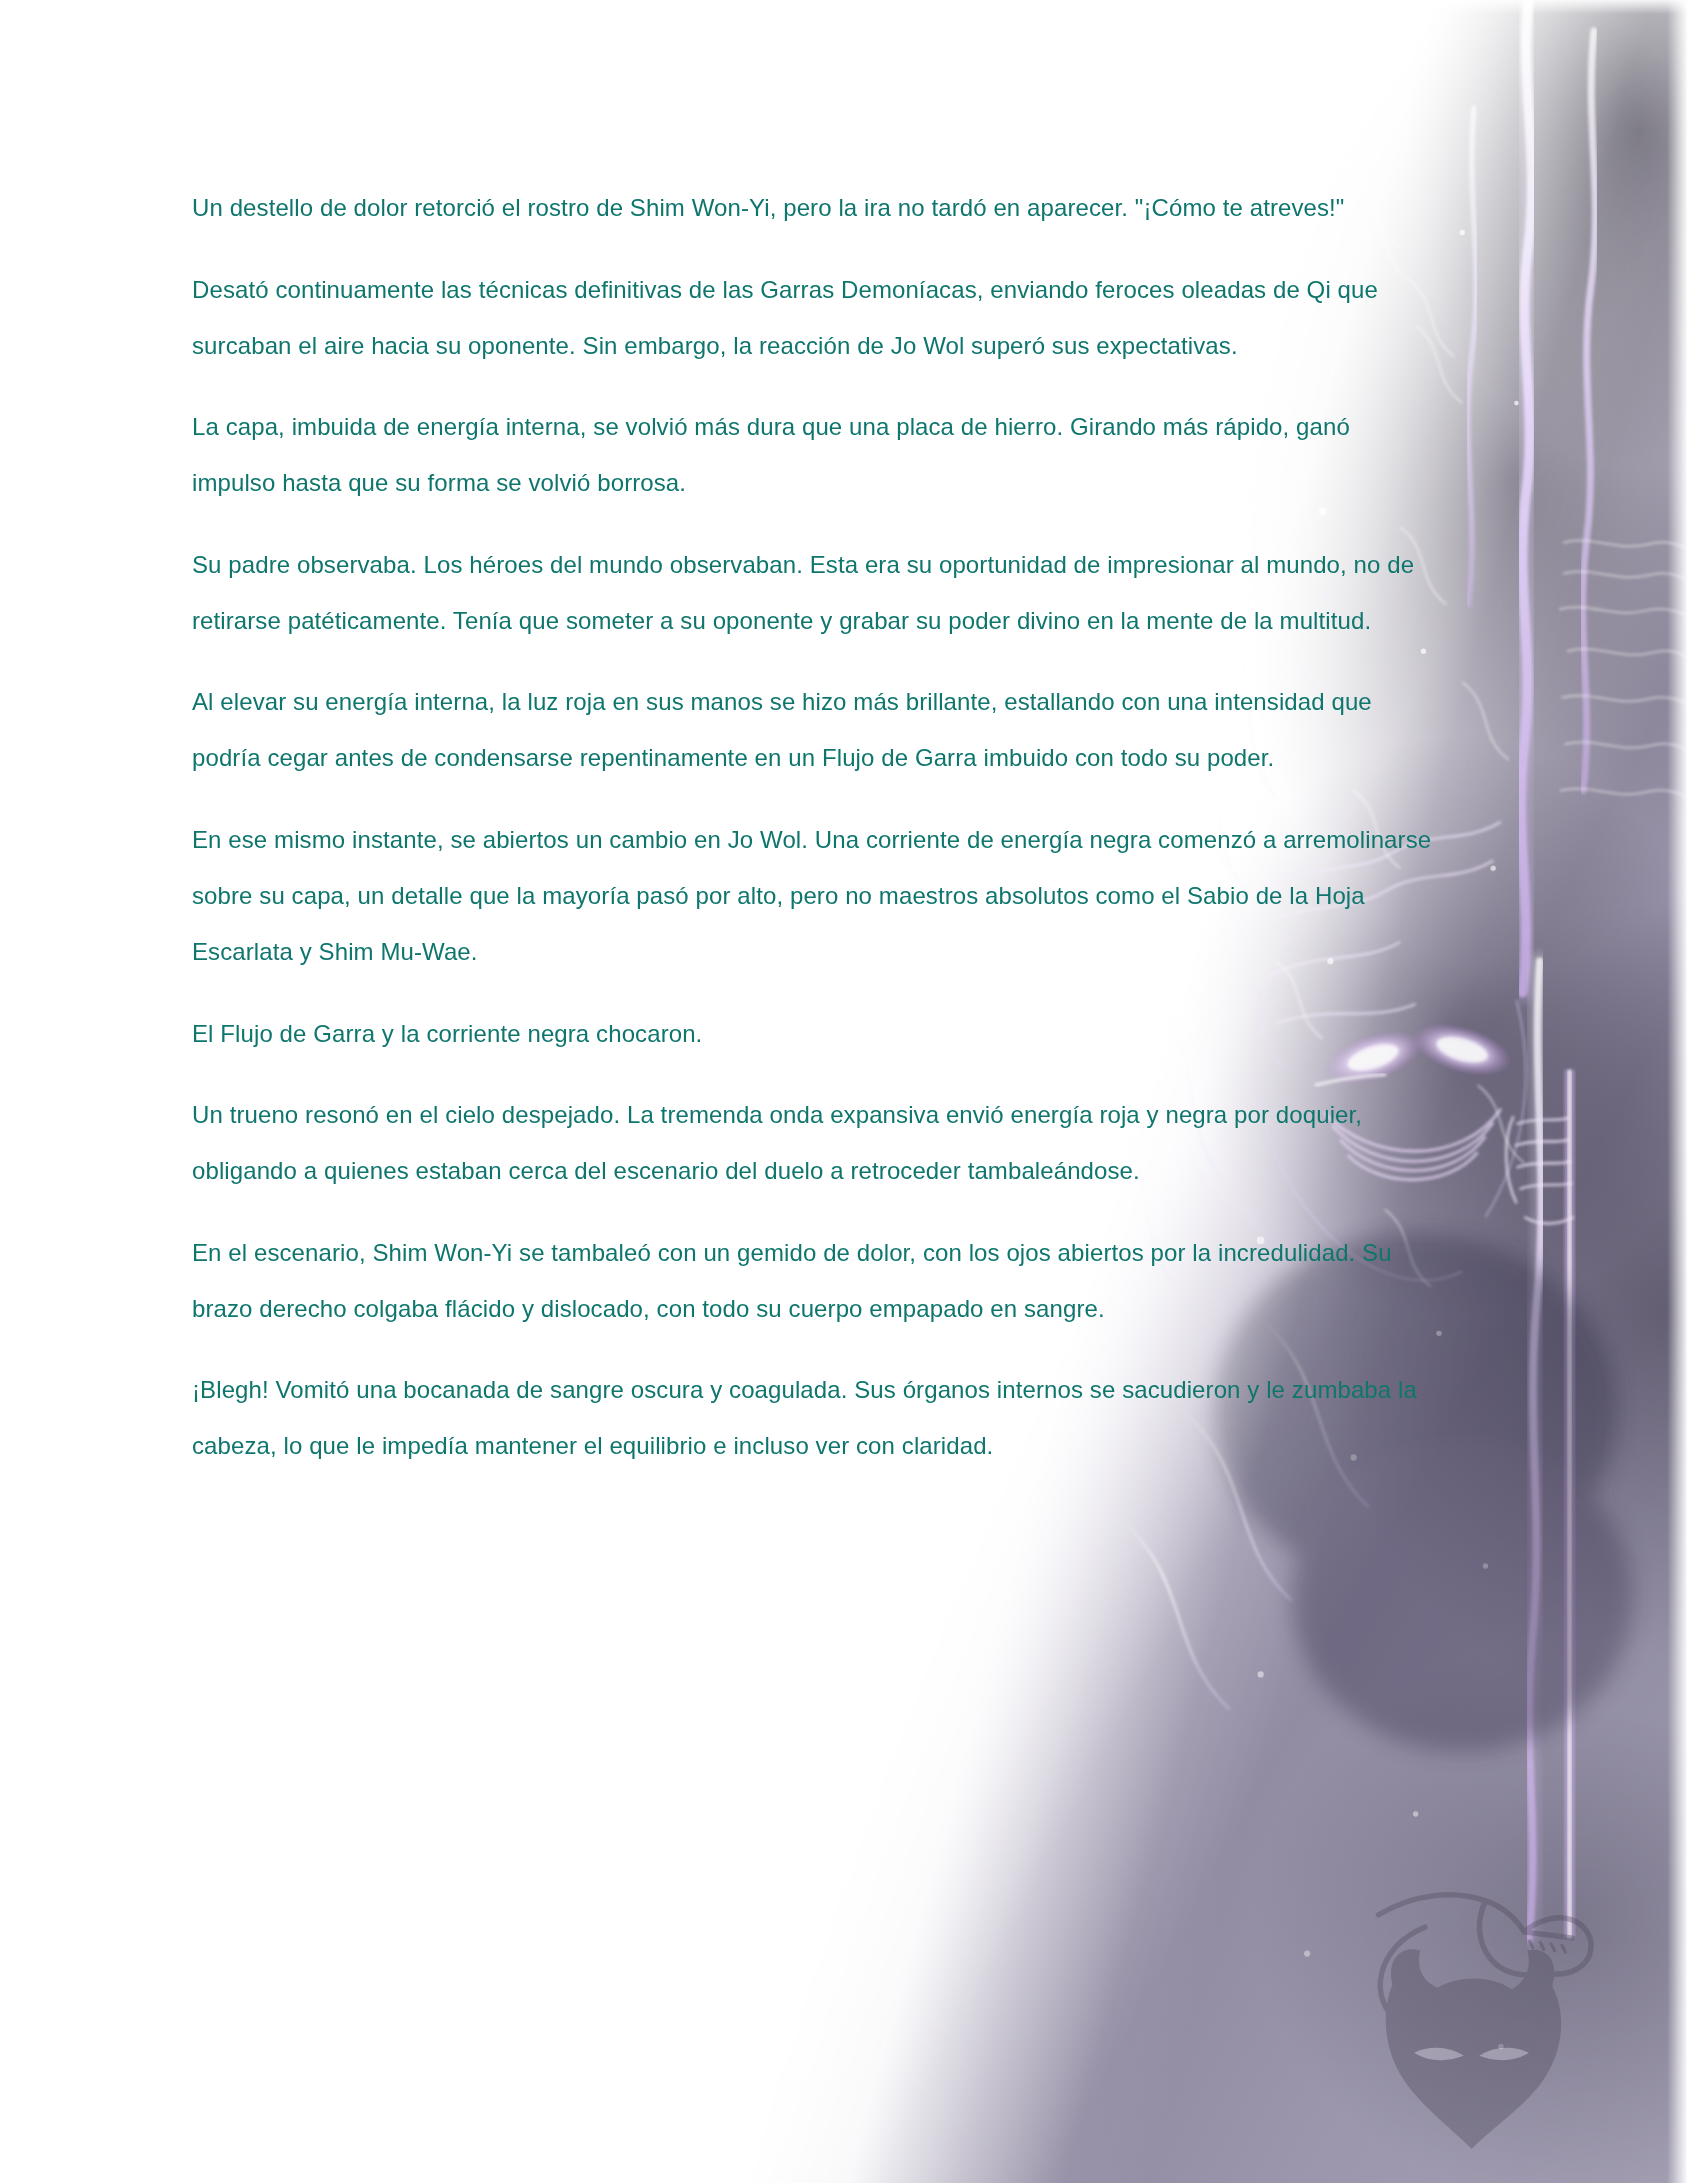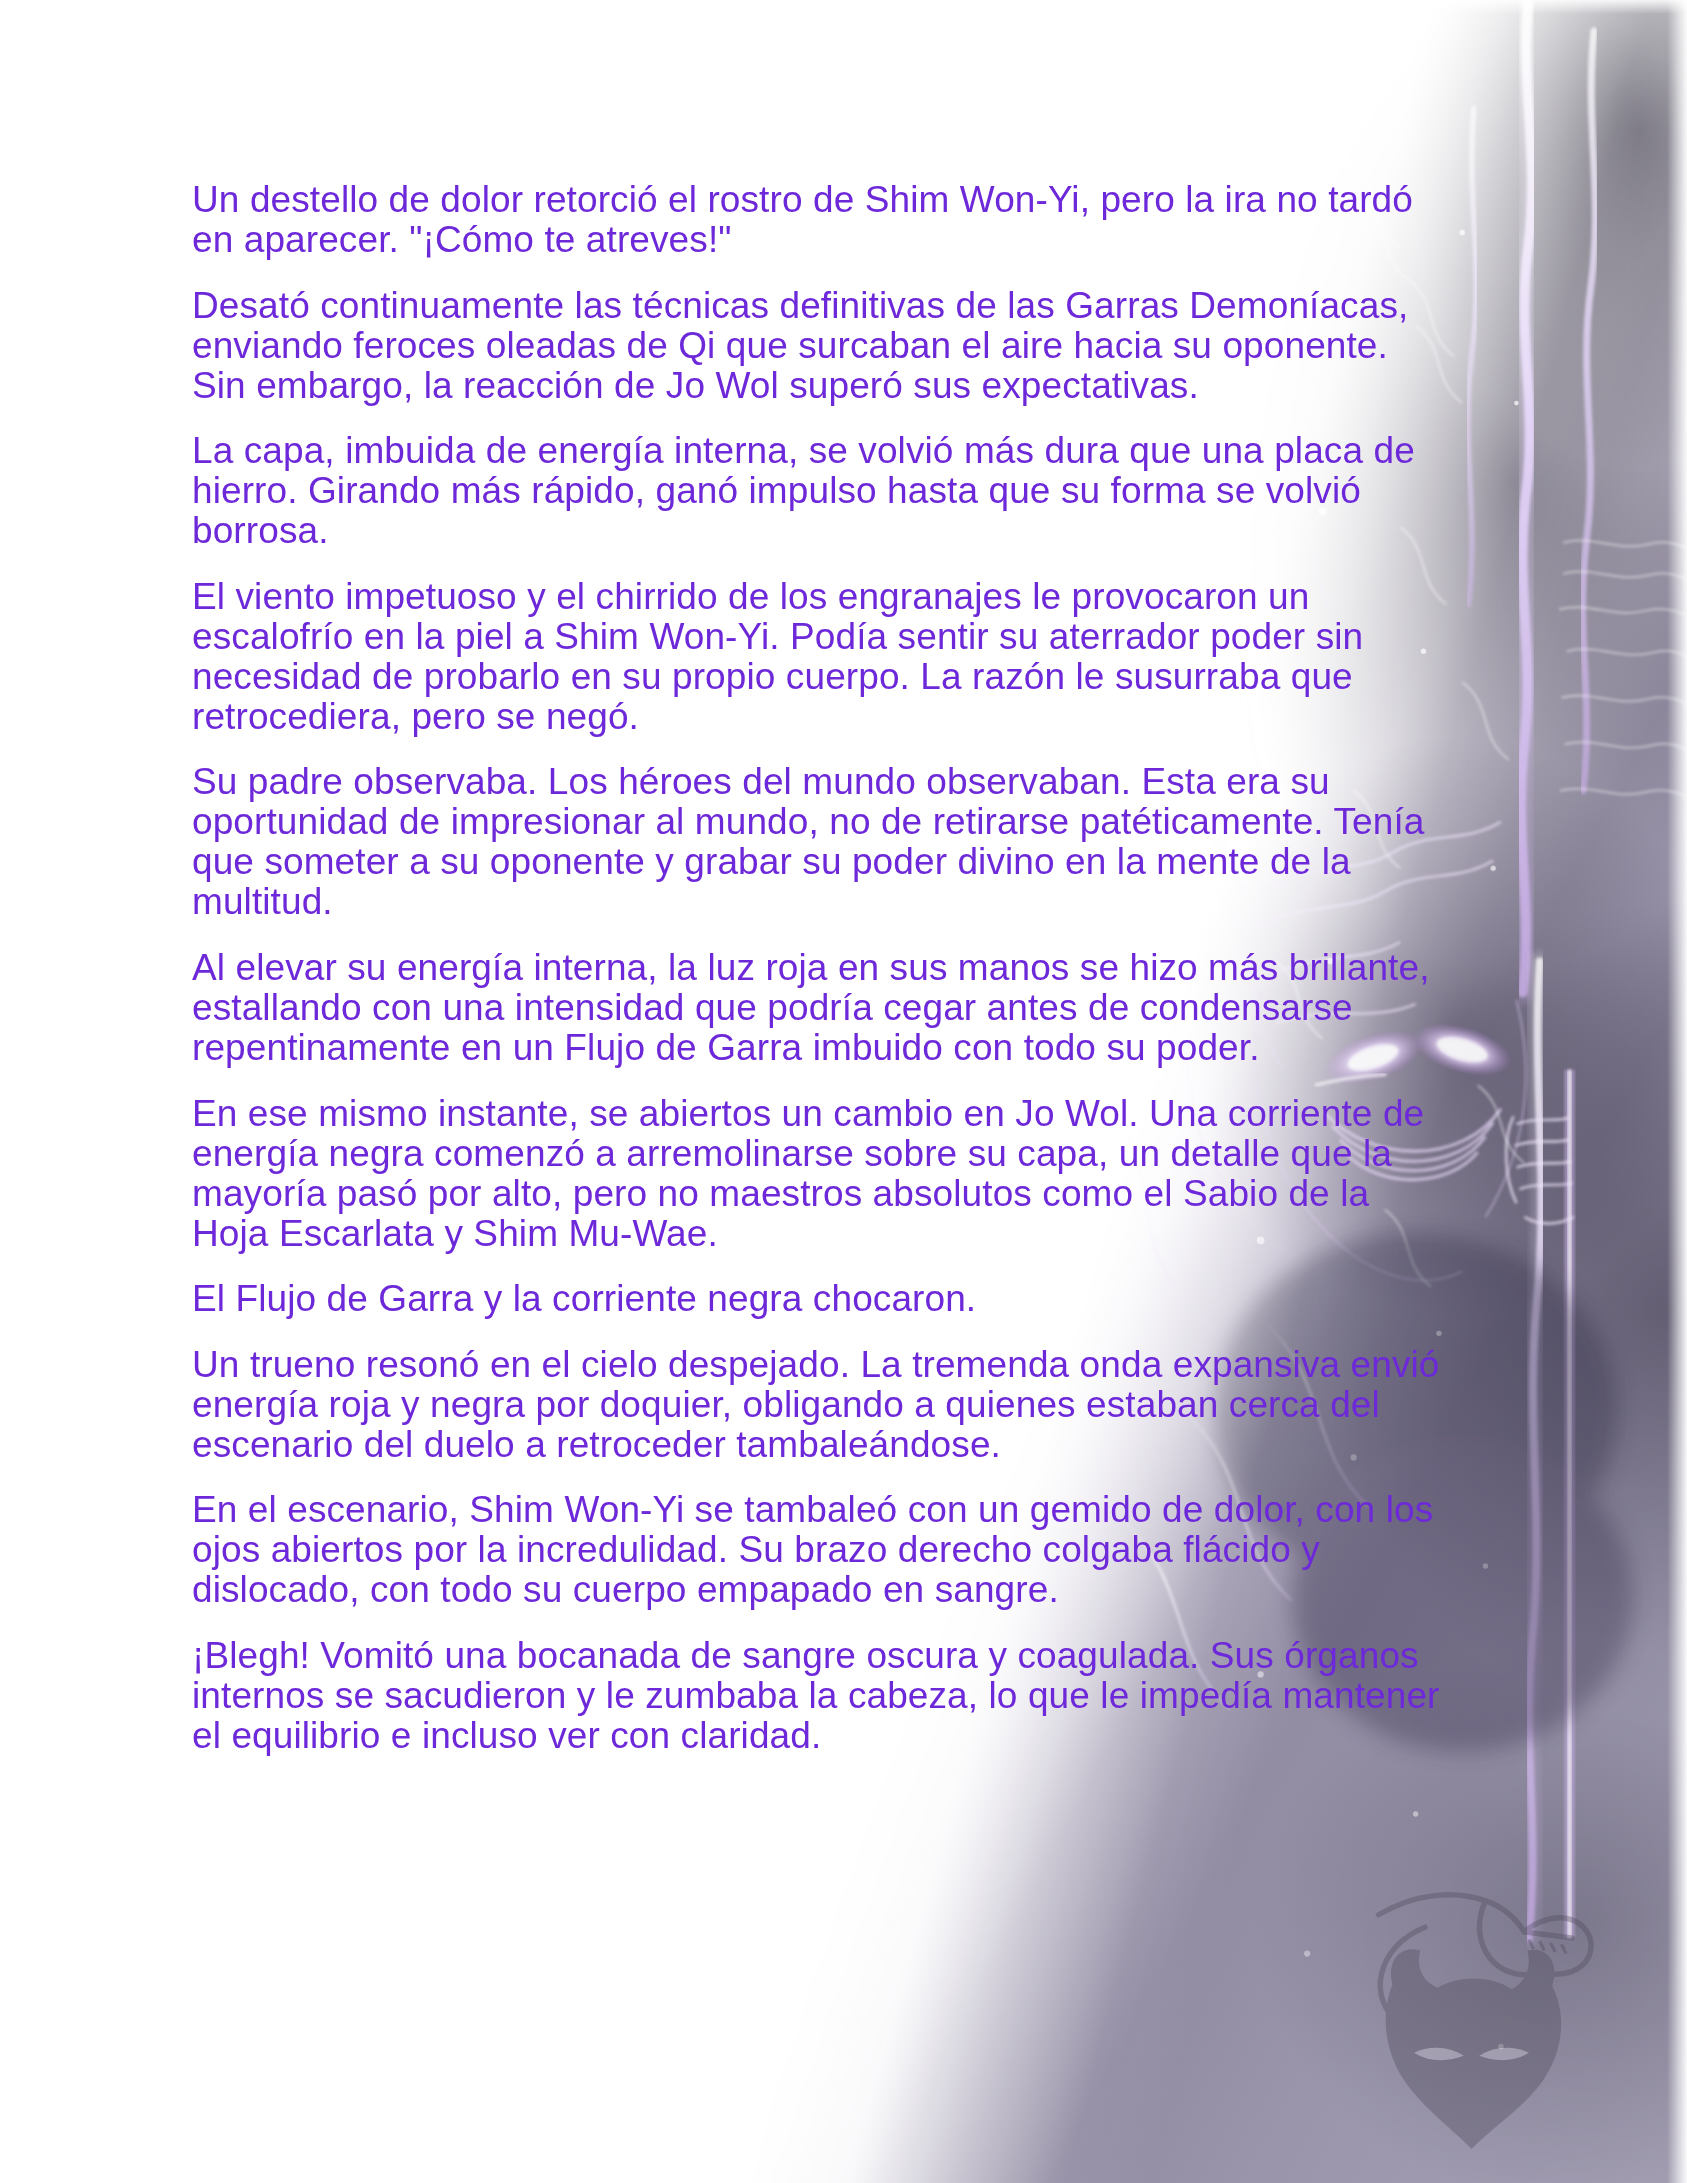--- a/index.html
+++ b/index.html
@@ -84,23 +84,23 @@
   }
 
   
   .text-col {
     position: absolute;
     left: 192px;
     top: 180px;
     width: 1248px;
   }
   .para {
-    font-size: 37px;
-    line-height: 40px;
-    color: #6d28d9;
+    font-size: 24px;
+    line-height: 56px;
+    color: #0f766e;
     margin: 0 0 25.6px 0;
     letter-spacing: 0.1px;
     font-weight: 400;
   }
   .para.italic {
     font-style: italic;
   }
   .para:last-child { margin-bottom: 0; }
 </style>
 </head>
@@ -300,21 +300,20 @@
 
     <div class="art-white-fade"></div>
     <div class="art-right-edge"></div>
     <div class="art-top-edge"></div>
   </div>
 
   <div class="text-col">
     <p class="para">Un destello de dolor retorció el rostro de Shim Won-Yi, pero la ira no tardó en aparecer. "¡Cómo te atreves!"</p>
     <p class="para">Desató continuamente las técnicas definitivas de las Garras Demoníacas, enviando feroces oleadas de Qi que surcaban el aire hacia su oponente. Sin embargo, la reacción de Jo Wol superó sus expectativas.</p>
     <p class="para">La capa, imbuida de energía interna, se volvió más dura que una placa de hierro. Girando más rápido, ganó impulso hasta que su forma se volvió borrosa.</p>
-    <p class="para">El viento impetuoso y el chirrido de los engranajes le provocaron un escalofrío en la piel a Shim Won-Yi. Podía sentir su aterrador poder sin necesidad de probarlo en su propio cuerpo. La razón le susurraba que retrocediera, pero se negó.</p>
     <p class="para">Su padre observaba. Los héroes del mundo observaban. Esta era su oportunidad de impresionar al mundo, no de retirarse patéticamente. Tenía que someter a su oponente y grabar su poder divino en la mente de la multitud.</p>
     <p class="para">Al elevar su energía interna, la luz roja en sus manos se hizo más brillante, estallando con una intensidad que podría cegar antes de condensarse repentinamente en un Flujo de Garra imbuido con todo su poder.</p>
     <p class="para">En ese mismo instante, se abiertos un cambio en Jo Wol. Una corriente de energía negra comenzó a arremolinarse sobre su capa, un detalle que la mayoría pasó por alto, pero no maestros absolutos como el Sabio de la Hoja Escarlata y Shim Mu-Wae.</p>
     <p class="para">El Flujo de Garra y la corriente negra chocaron.</p>
     <p class="para">Un trueno resonó en el cielo despejado. La tremenda onda expansiva envió energía roja y negra por doquier, obligando a quienes estaban cerca del escenario del duelo a retroceder tambaleándose.</p>
     <p class="para">En el escenario, Shim Won-Yi se tambaleó con un gemido de dolor, con los ojos abiertos por la incredulidad. Su brazo derecho colgaba flácido y dislocado, con todo su cuerpo empapado en sangre.</p>
     <p class="para">¡Blegh! Vomitó una bocanada de sangre oscura y coagulada. Sus órganos internos se sacudieron y le zumbaba la cabeza, lo que le impedía mantener el equilibrio e incluso ver con claridad.</p>
   </div>
 
 </div>

